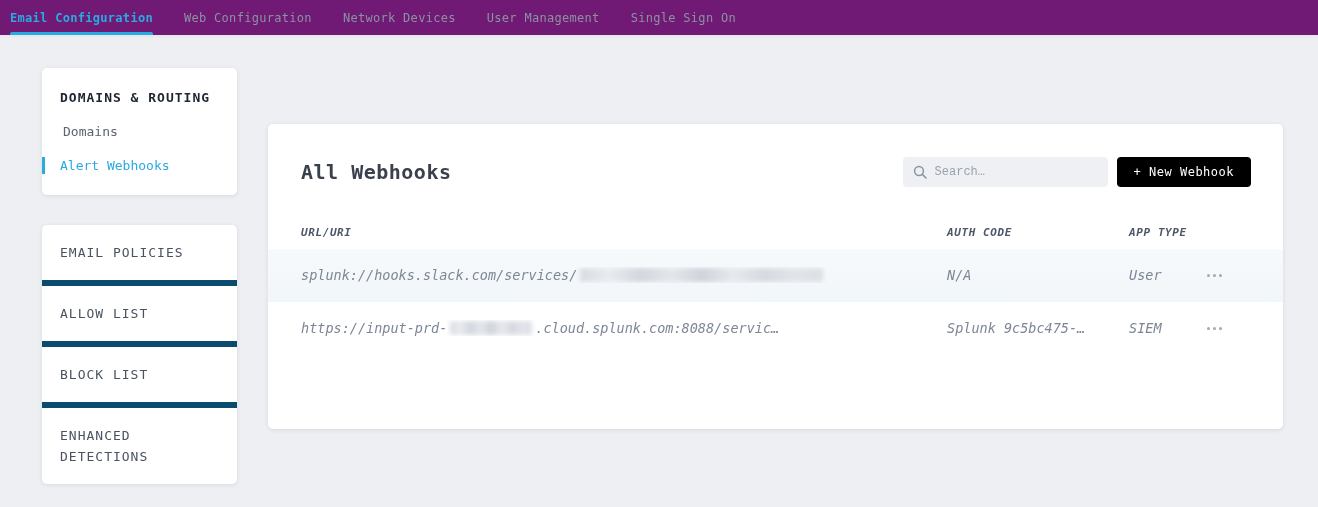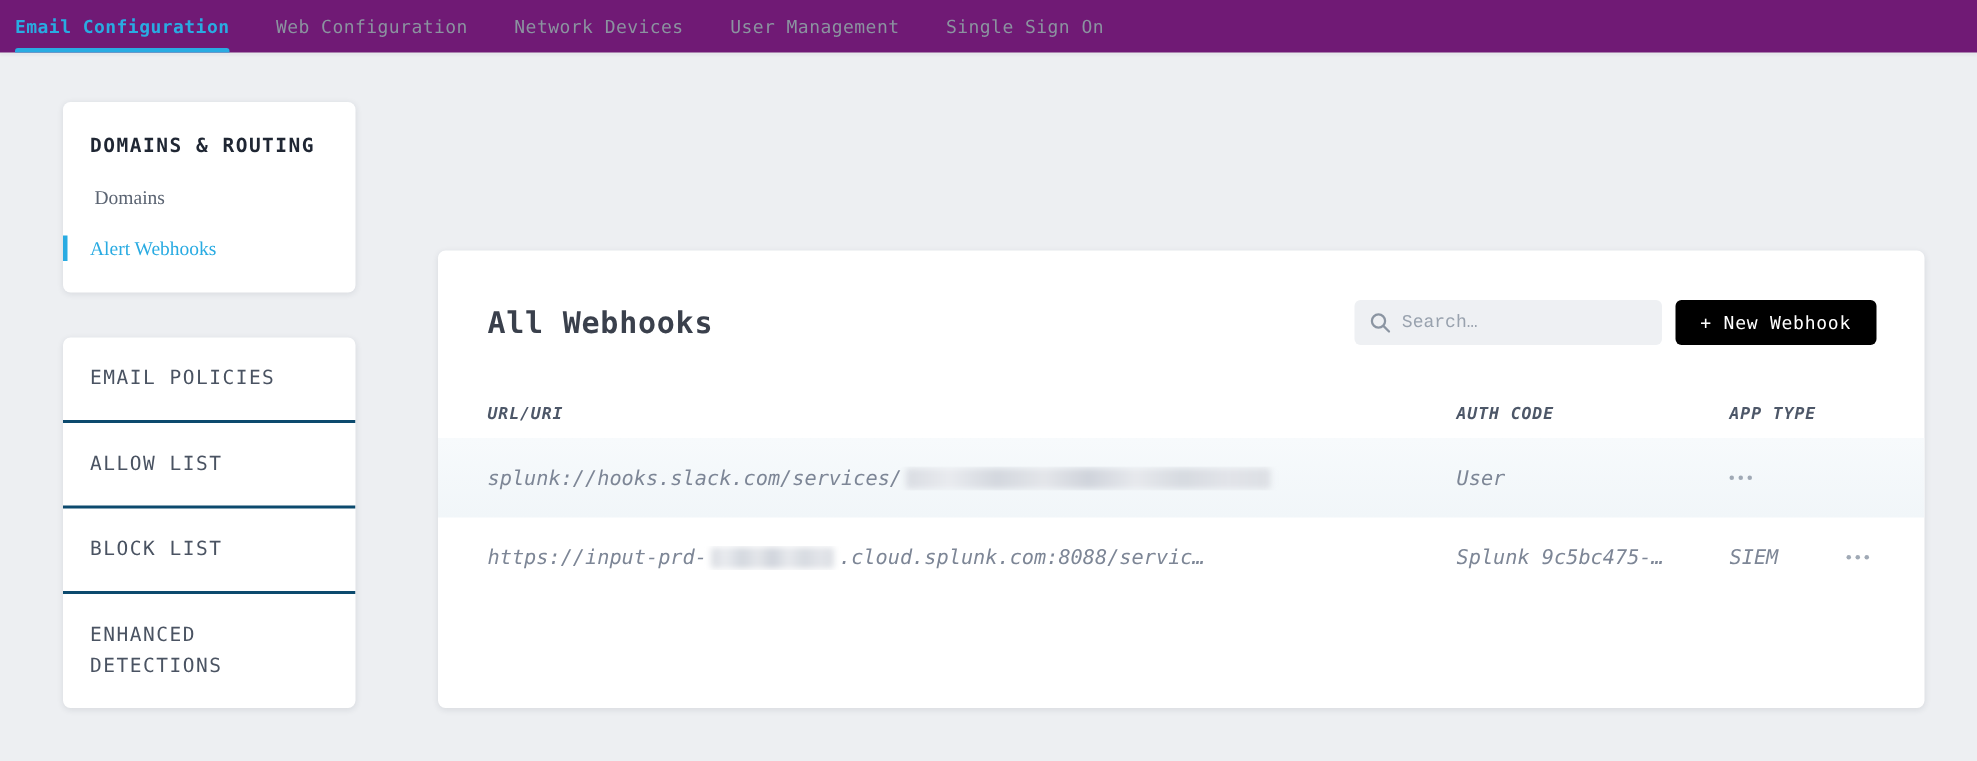--- a/index.html
+++ b/index.html
@@ -37,23 +37,22 @@
     position: absolute;
     left: 0; right: 0; bottom: 0;
     height: 3px;
     background: #29abe2;
     border-radius: 2px 2px 0 0;
   }
 
   
   .content {
     display: flex;
-    align-items: flex-end;
+    align-items: center;
     padding: 32px 35px 0 42px;
-    gap: 24px;
   }
   .card {
     background: #ffffff;
     border-radius: 5px;
     box-shadow: 0 1px 4px rgba(30,40,60,0.10);
   }
 
   
   .sidebar { width: 195px; flex-shrink: 0; }
   .routing-card { padding: 22px 0 21px 0; }
@@ -66,36 +65,35 @@
     line-height: 16px;
   }
   .side-item {
     margin-top: 17px;
     padding: 0 18px;
     font-size: 13px;
     line-height: 17px;
     color: #5b6472;
     cursor: pointer;
     border-left: 3px solid transparent;
-    font-family: Liberation Serif, serif;
   }
   .side-item.active {
     color: #29abe2;
     border-left-color: #29abe2;
     padding-left: 15px;
   }
   .sections-card { margin-top: 30px; overflow: hidden; }
   .section-item {
     padding: 17px 18px;
     font-size: 13px;
     letter-spacing: 1px;
     line-height: 21px;
     color: #4a5362;
     cursor: pointer;
-    border-bottom: 2px solid #0c4a6e;
+    border-bottom: 6px solid #0c4a6e;
   }
   .section-item:last-child { border-bottom: none; }
 
   
   .main {
     flex: 1;
     margin-left: 31px;
     height: 305px;
     overflow: hidden;
   }
@@ -250,20 +248,21 @@
       <div class="th">APP TYPE</div>
       <div></div>
     </div>
 
     <div class="trow tinted">
       <div class="td url-cell">
         <span>splunk://hooks.slack.com/services/</span>
         <span class="redact wide"></span>
         <span></span>
       </div>
+      <div class="td">N/A</div>
       <div class="td">User</div>
       <div class="dots">
         <i></i>
           <i></i>
           <i></i>
       </div>
     </div>
 
     <div class="trow">
       <div class="td url-cell">

